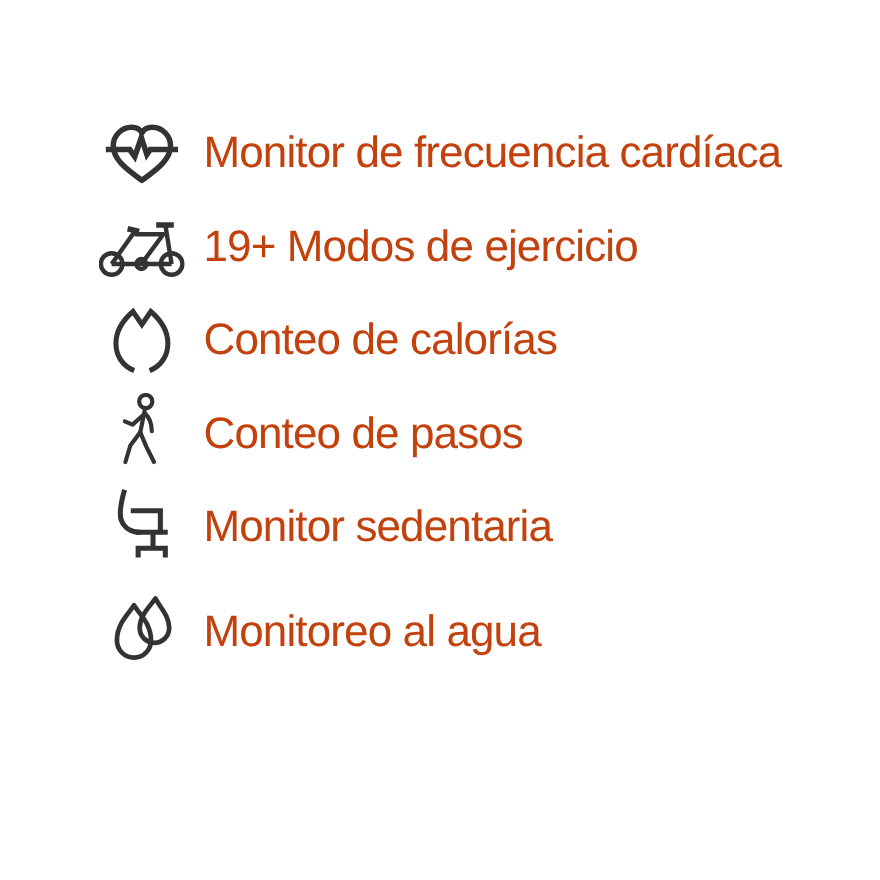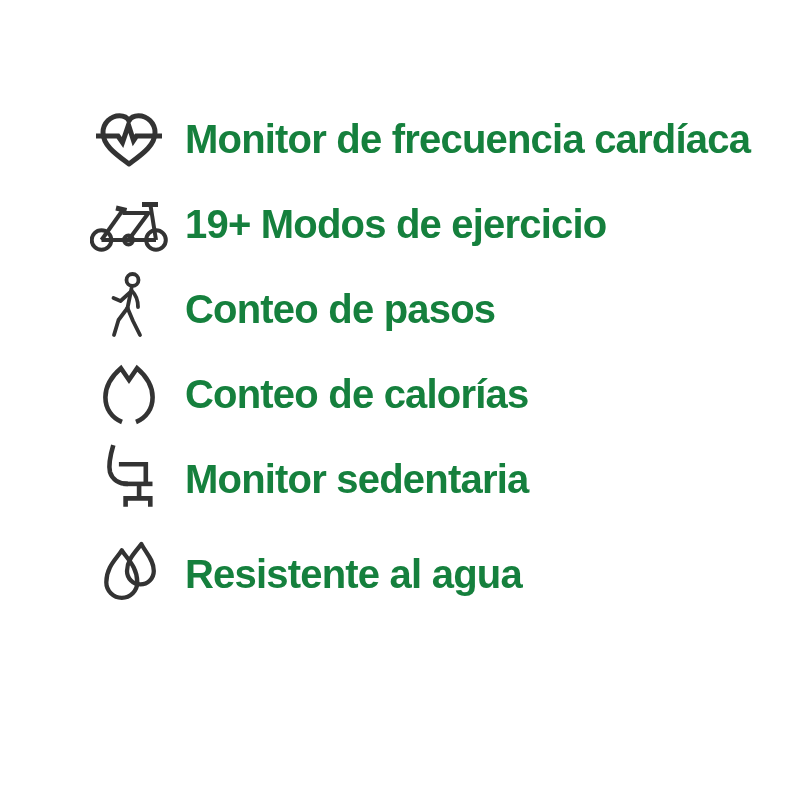--- a/index.html
+++ b/index.html
@@ -32,24 +32,24 @@
     align-items: center;
     justify-content: center;
     flex: 0 0 86px;
   }
   .icon-cell svg {
     display: block;
   }
   .feature-label {
     margin-left: 13px;
     font-size: 40px;
-    font-weight: 700;
+    font-weight: 400;
     letter-spacing: -0.8px;
     line-height: 1;
-    color: #15803d;
+    color: #c2410c;
     white-space: nowrap;
   }
 </style>
 </head>
 <body>
 
 <div class="feature-list" id="feature-list">
     <div class="feature-row">
     <div class="icon-cell">
         <svg width="66" height="58" viewBox="0 0 66 58" fill="none">
@@ -70,53 +70,53 @@
           <path d="M32.5 18 H58.5 L38.5 45" stroke="#333333" stroke-width="4" stroke-linejoin="round"></path>
           <path d="M60.5 10.5 L66 45" stroke="#333333" stroke-width="4"></path>
           <path d="M52 9.5 H68" stroke="#333333" stroke-width="5"></path>
           <path d="M11.5 45 H66" stroke="#333333" stroke-width="4"></path>
         </svg>
       </div>
     <div class="feature-label">19+ Modos de ejercicio</div>
   </div>
     <div class="feature-row">
     <div class="icon-cell">
+        <svg width="58" height="64" viewBox="0 0 58 64" fill="none">
+          <path d="M22 60 C11.6 55.8 5.4 46.5 5.4 35.2 C5.4 22.8 13.7 12.4 20.9 6.2 L29 18 L37.1 6.2 C44.3 12.4 52.6 22.8 52.6 35.2 C52.6 46.5 46.4 55.8 36 60" stroke="#333333" stroke-width="4.6" stroke-linejoin="miter"></path>
+        </svg>
+      </div>
+    <div class="feature-label">Conteo de calorías</div>
+  </div>
+    <div class="feature-row">
+    <div class="icon-cell">
         <svg width="48" height="74" viewBox="0 0 48 74" fill="none">
           <circle cx="27.5" cy="8" r="6" stroke="#333333" stroke-width="3.8"></circle>
           <path d="M26.5 16.5 L22.5 36" stroke="#333333" stroke-width="3.8" stroke-linecap="round"></path>
           <path d="M25.5 20 L15.5 29 L8.5 26" stroke="#333333" stroke-width="3.8" stroke-linecap="round" stroke-linejoin="round"></path>
           <path d="M27 19 C32 24 33 29 33 35" stroke="#333333" stroke-width="3.8" stroke-linecap="round"></path>
           <path d="M22.5 36 L28 49 L35 63" stroke="#333333" stroke-width="3.8" stroke-linecap="round" stroke-linejoin="round"></path>
           <path d="M22.5 36 L13.5 48 L9 63" stroke="#333333" stroke-width="3.8" stroke-linecap="round" stroke-linejoin="round"></path>
         </svg>
       </div>
     <div class="feature-label">Conteo de pasos</div>
-  </div>
-    <div class="feature-row">
-    <div class="icon-cell">
-        <svg width="58" height="64" viewBox="0 0 58 64" fill="none">
-          <path d="M22 60 C11.6 55.8 5.4 46.5 5.4 35.2 C5.4 22.8 13.7 12.4 20.9 6.2 L29 18 L37.1 6.2 C44.3 12.4 52.6 22.8 52.6 35.2 C52.6 46.5 46.4 55.8 36 60" stroke="#333333" stroke-width="4.6" stroke-linejoin="miter"></path>
-        </svg>
-      </div>
-    <div class="feature-label">Conteo de calorías</div>
   </div>
     <div class="feature-row">
     <div class="icon-cell">
         <svg width="56" height="72" viewBox="0 0 56 72" fill="none">
           <path d="M12.3 2.2 C9 13.4 7.3 22.4 9 29.1 C11.2 36.4 17.9 40.9 26.9 40.9" stroke="#333333" stroke-width="4.6"></path>
           <path d="M17.9 21.3 H44.8 V40.9" stroke="#333333" stroke-width="4.6" stroke-linejoin="miter"></path>
           <path d="M22.4 40.9 H51.5" stroke="#333333" stroke-width="4.6"></path>
           <path d="M38.1 40.9 V55.4" stroke="#333333" stroke-width="4.6"></path>
           <path d="M24.6 63.8 V55.4 H49.3 V63.8" stroke="#333333" stroke-width="4.6" stroke-linejoin="miter"></path>
         </svg>
       </div>
     <div class="feature-label">Monitor sedentaria</div>
   </div>
     <div class="feature-row last">
     <div class="icon-cell">
         <svg width="62" height="68" viewBox="0 0 62 68" fill="none">
           <path d="M43.4 4.1 C47.5 12.4 55.8 19.6 55.8 31 A13.4 13.4 0 1 1 29 31 C29 19.6 37.3 12.4 43.4 4.1 Z" stroke="#333333" stroke-width="4.3" stroke-linejoin="round"></path>
           <path d="M23.8 10.3 C29 18.6 39.3 26.8 39.3 42.3 A15.5 15.5 0 1 1 8.3 42.3 C8.3 26.8 18.6 18.6 23.8 10.3 Z" stroke="#333333" stroke-width="4.3" stroke-linejoin="round"></path>
         </svg>
       </div>
-    <div class="feature-label">Resistente al agua</div>
+    <div class="feature-label">Monitoreo al agua</div>
   </div>
   </div>
 
 </body></html>

